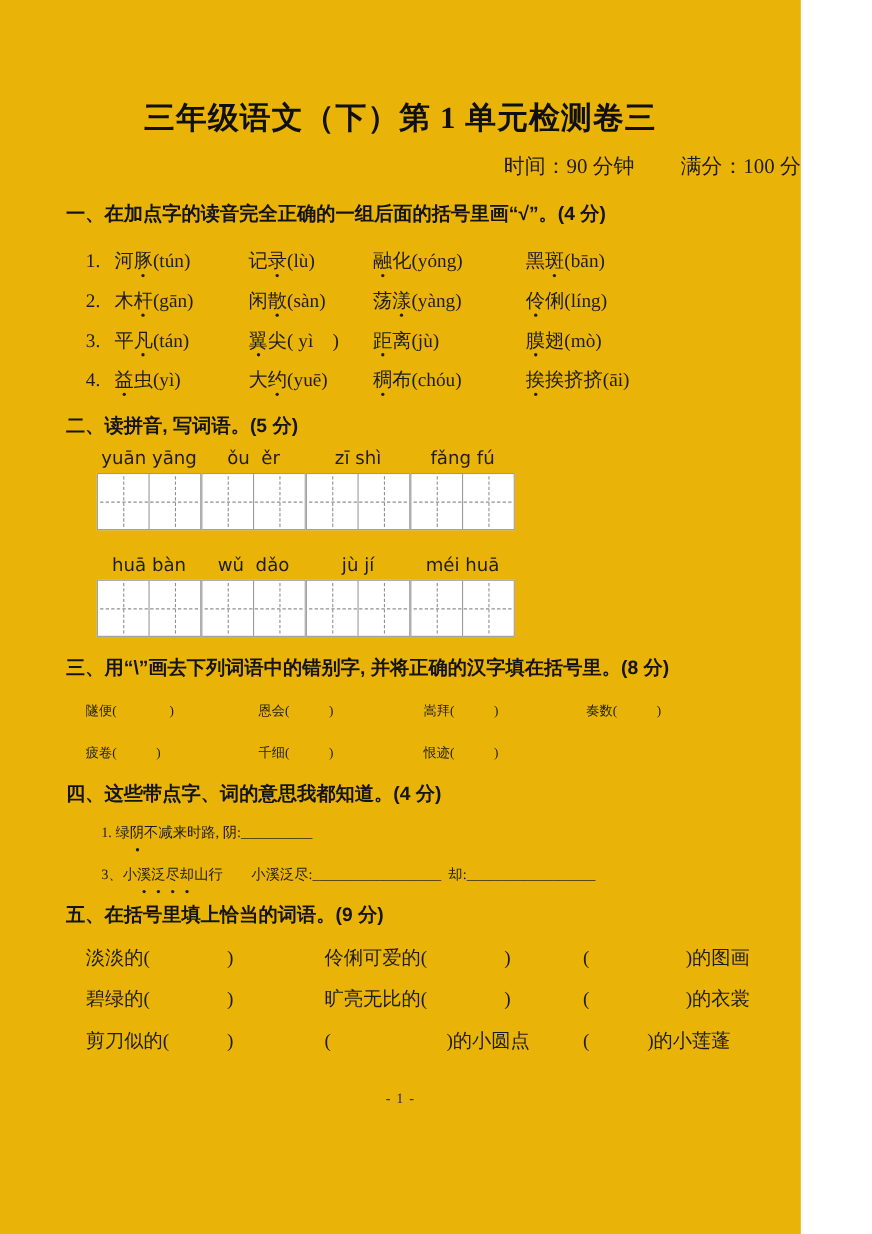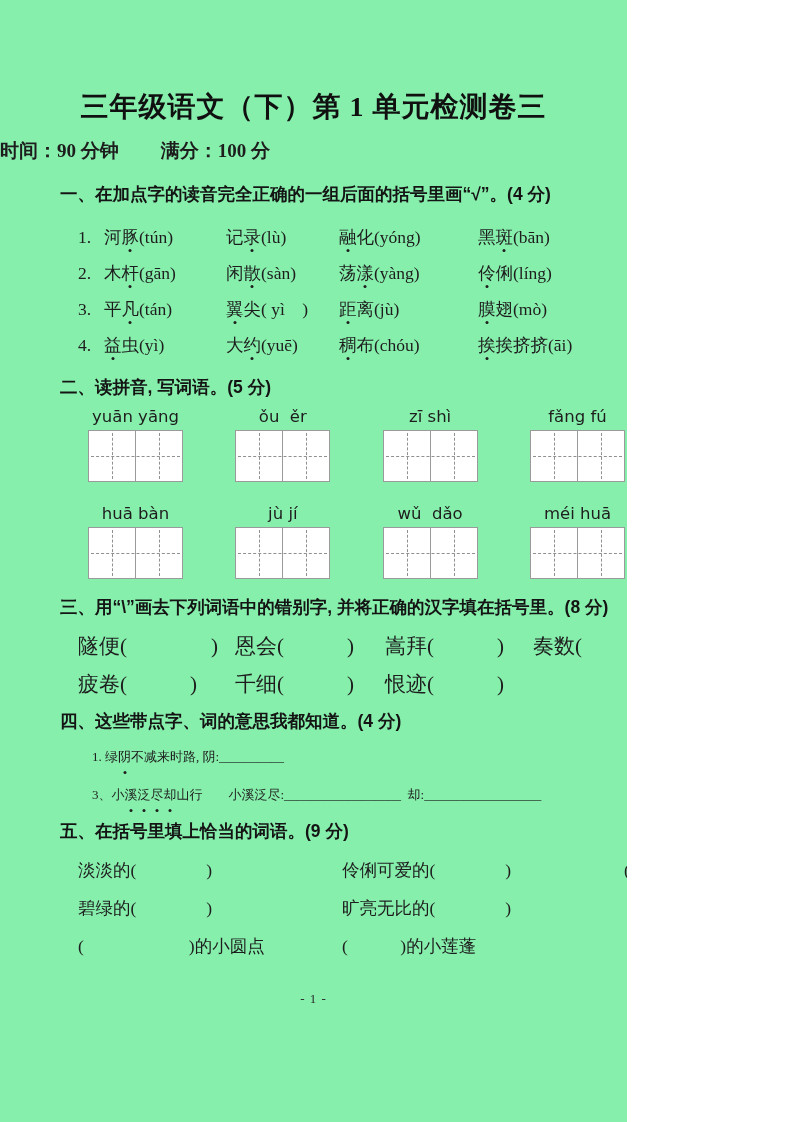--- a/index.html
+++ b/index.html
@@ -1,65 +1,65 @@
 <!DOCTYPE html>
 <html><head>
 <meta charset="utf-8">
 <style>
   html,body{margin:0;padding:0;background:#ffffff;}
   .page{
-    width:627px;height:1122px;background:#86efac;overflow:hidden;
+    width:728px;height:1122px;background:#eab308;overflow:hidden;
     font-family:"Liberation Serif","DejaVu Serif",serif;color:#1d1d1d;
     position:relative;
   }
   .title{
     font-size:28px;font-weight:700;text-align:center;
     margin:88px 0 0 0;letter-spacing:1px;color:#101010;
   }
-  .meta{text-align:left;font-size:19px;margin-top:12px;color:#1d1d1d;font-weight:bold;}
+  .meta{text-align:right;font-size:19px;margin-top:12px;color:#1d1d1d;}
   .meta-gap{display:inline-block;width:42px;}
   .heading{
     font-family:"Liberation Sans","DejaVu Sans",sans-serif;
     font-weight:700;font-size:17.5px;color:#141414;
     margin:18px 0 0 60px;white-space:pre;
   }
   .h2{margin-top:12px;} .h3{margin-top:16px;} .h4{margin-top:6px;}
   .h5{margin-top:10px;}
   
   .s1{margin:13px 0 0 78px;font-size:17.5px;}
   .s1-row{display:grid;grid-template-columns:26px 122px 113px 139px auto;height:36px;align-items:center;}
   .s1-cell{white-space:pre;}
   
   .dot{position:relative;display:inline-block;}
   .dot::after{
     content:"";position:absolute;left:50%;bottom:-3px;transform:translateX(-50%);
     width:3px;height:3px;border-radius:50%;background:#1d1d1d;
   }
   
-  .py-row{display:flex;justify-content:space-between;width:537px;margin:8px 0 0 88px;}
+  .py-row{display:flex;justify-content:flex-start;width:537px;margin:8px 0 0 88px;}
   .py-row2{margin-top:22px;}
   .py-unit{width:95px;text-align:center;}
   .py-label{
     font-family:"DejaVu Sans",sans-serif;font-size:16.5px;color:#1d1d1d;
     white-space:pre;margin-bottom:4px;
   }
   .tzg{position:relative;display:flex;width:95px;height:52px;border:1px solid #9a9a9a;box-sizing:border-box;background:#fff;}
   .tzg-cell{flex:1;position:relative;}
   .tzg-cell + .tzg-cell{border-left:1px solid #9a9a9a;}
   .tzg-cell::after{content:"";position:absolute;left:50%;top:2px;bottom:2px;border-left:1px dashed #909090;}
   .tzg-hline{position:absolute;left:2px;right:2px;top:50%;border-top:1px dashed #909090;}
   
-  .s3{margin:8px 0 0 78px;font-size:21px;}
+  .s3{margin:8px 0 0 78px;font-size:12px;}
   .s3-row{display:grid;grid-template-columns:157px 150px 148px auto;height:38px;align-items:center;}
   .s3-cell{white-space:pre;}
   
   .s4-item{margin:10px 0 0 92px;font-size:13px;line-height:28px;white-space:pre;}
   
   .s5{margin:8px 0 0 78px;font-size:17.5px;}
-  .s5-row{display:grid;grid-template-columns:217px 235px auto;height:38px;align-items:center;gap:47px;}
+  .s5-row{display:grid;grid-template-columns:217px 235px auto;height:38px;align-items:center;}
   .s5-cell{white-space:pre;}
   .footer{
     text-align:center;font-size:13px;margin-top:26px;color:#2a2a2a;
     font-family:"Liberation Serif","DejaVu Serif",serif;letter-spacing:1px;
   }
 </style>
 </head>
 <body>
 
 <div class="page">
@@ -140,29 +140,29 @@
   <div class="py-row py-row2">
     <div class="py-unit">
       <div class="py-label">huā bàn</div>
       <div class="tzg">
           <div class="tzg-cell"></div>
           <div class="tzg-cell"></div>
           <div class="tzg-hline"></div>
         </div>
     </div>
     <div class="py-unit">
+      <div class="py-label">wǔ  dǎo</div>
+      <div class="tzg">
+          <div class="tzg-cell"></div>
+          <div class="tzg-cell"></div>
+          <div class="tzg-hline"></div>
+        </div>
+    </div>
+    <div class="py-unit">
       <div class="py-label">jù jí</div>
-      <div class="tzg">
-          <div class="tzg-cell"></div>
-          <div class="tzg-cell"></div>
-          <div class="tzg-hline"></div>
-        </div>
-    </div>
-    <div class="py-unit">
-      <div class="py-label">wǔ  dǎo</div>
       <div class="tzg">
           <div class="tzg-cell"></div>
           <div class="tzg-cell"></div>
           <div class="tzg-hline"></div>
         </div>
     </div>
     <div class="py-unit">
       <div class="py-label">méi huā</div>
       <div class="tzg">
           <div class="tzg-cell"></div>
@@ -194,22 +194,24 @@
   <div class="heading h5">五、在括号里填上恰当的词语。(9 分)</div>
   <div class="s5">
     <div class="s5-row">
       <span class="s5-cell">淡淡的(　　　　)</span>
       <span class="s5-cell">伶俐可爱的(　　　　)</span>
       <span class="s5-cell">(　　　　　)的图画</span>
     </div>
     <div class="s5-row">
       <span class="s5-cell">碧绿的(　　　　)</span>
       <span class="s5-cell">旷亮无比的(　　　　)</span>
+      <span class="s5-cell">(　　　　　)的衣裳</span>
     </div>
     <div class="s5-row">
+      <span class="s5-cell">剪刀似的(　　　)</span>
       <span class="s5-cell">(　　　　　　)的小圆点</span>
       <span class="s5-cell">(　　　)的小莲蓬</span>
     </div>
   </div>
 
   <div class="footer">- 1 -</div>
 
 </div>
 
 </body></html>

